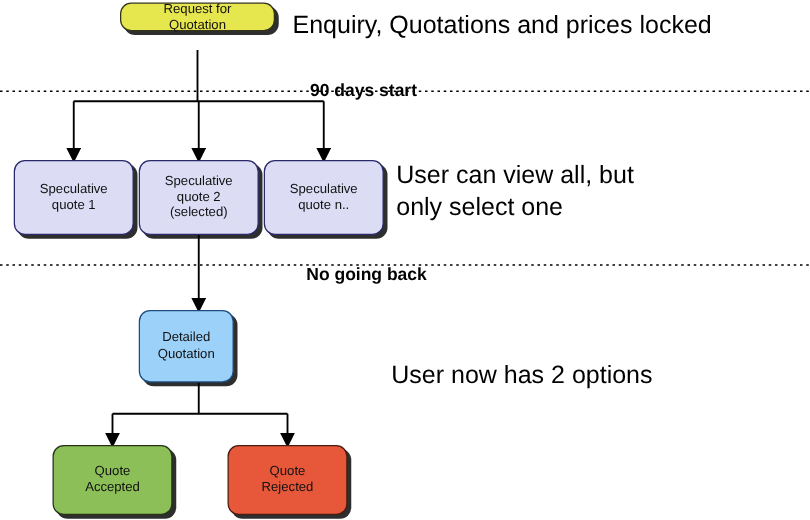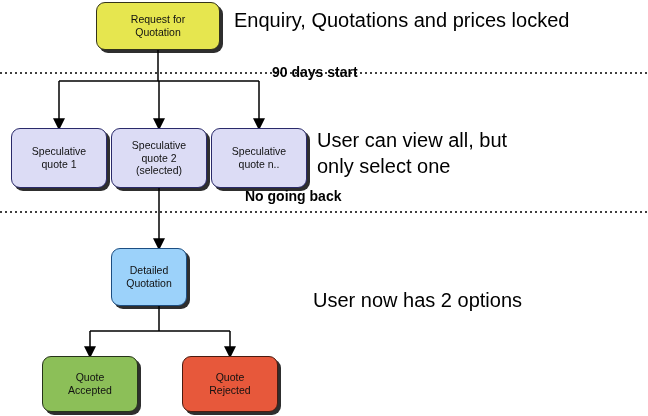--- a/index.html
+++ b/index.html
@@ -34,21 +34,21 @@
     align-items: center;
     justify-content: center;
     text-align: center;
     color: #111111;
     line-height: 1.22;
     box-shadow: 3px 3px 0 0 rgba(0,0,0,0.82);
     white-space: pre-line;
     user-select: none;
   }
   .node.rfq {
-    left: 96px; top: 2px; width: 124px; height: 48px;
+    left: 96px; top: 2px; width: 124px; height: 23px;
     background: #e6e64f;
     border-color: #33331a;
     font-size: 10.5px;
   }
   .node.spec {
     top: 128px; width: 96px; height: 60px;
     background: #dcdcf5;
     border-color: #2a2a6a;
     font-size: 10.5px;
   }
@@ -87,22 +87,22 @@
   .annotation.note-3 { left: 313px; top: 277px; margin-top: 11px; }
   
   .divider-label {
     position: absolute;
     font-size: 14px;
     font-weight: bold;
     color: #000000;
     background: transparent;
     user-select: none;
   }
-  .divider-label.d1 { left: 248px; top: 64px; margin-left: 24px; }
-  .divider-label.d2 { left: 245px; top: 188px; text-align: right; }
+  .divider-label.d1 { left: 248px; top: 64px; }
+  .divider-label.d2 { left: 245px; top: 211px; text-align: right; }
 </style>
 </head>
 <body>
 
 <div id="canvas">
 
   <svg class="svg-layer" viewBox="0 0 648 416" width="648" height="416" xmlns="http://www.w3.org/2000/svg">
     <defs>
       <marker id="arrow" markerWidth="9" markerHeight="9" refX="1.2" refY="4" orient="auto" markerUnits="strokeWidth">
         <path d="M0,0 L0,8 L8,4 z" fill="#000000"></path>

